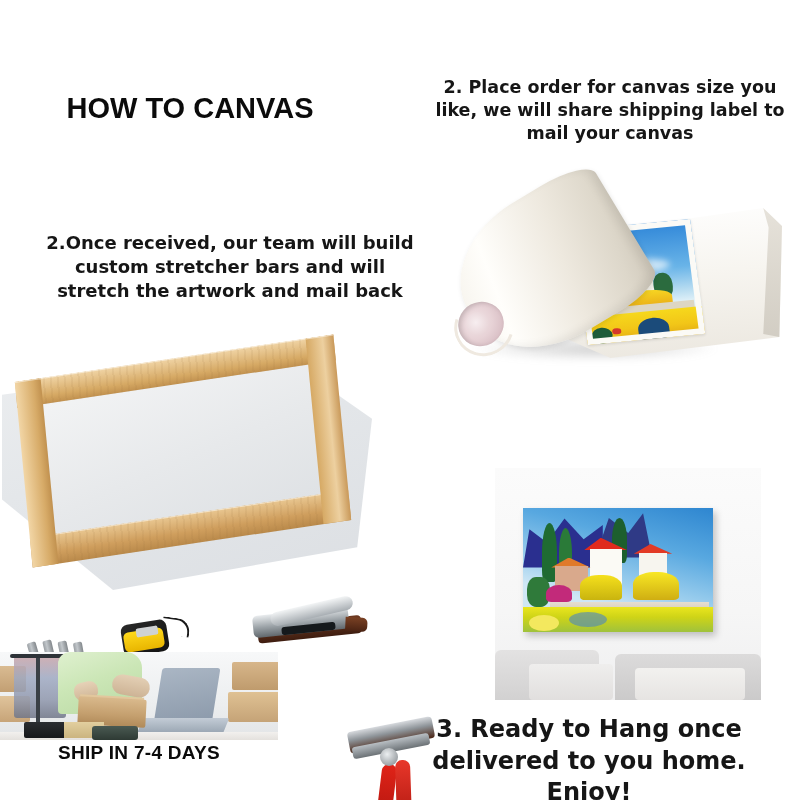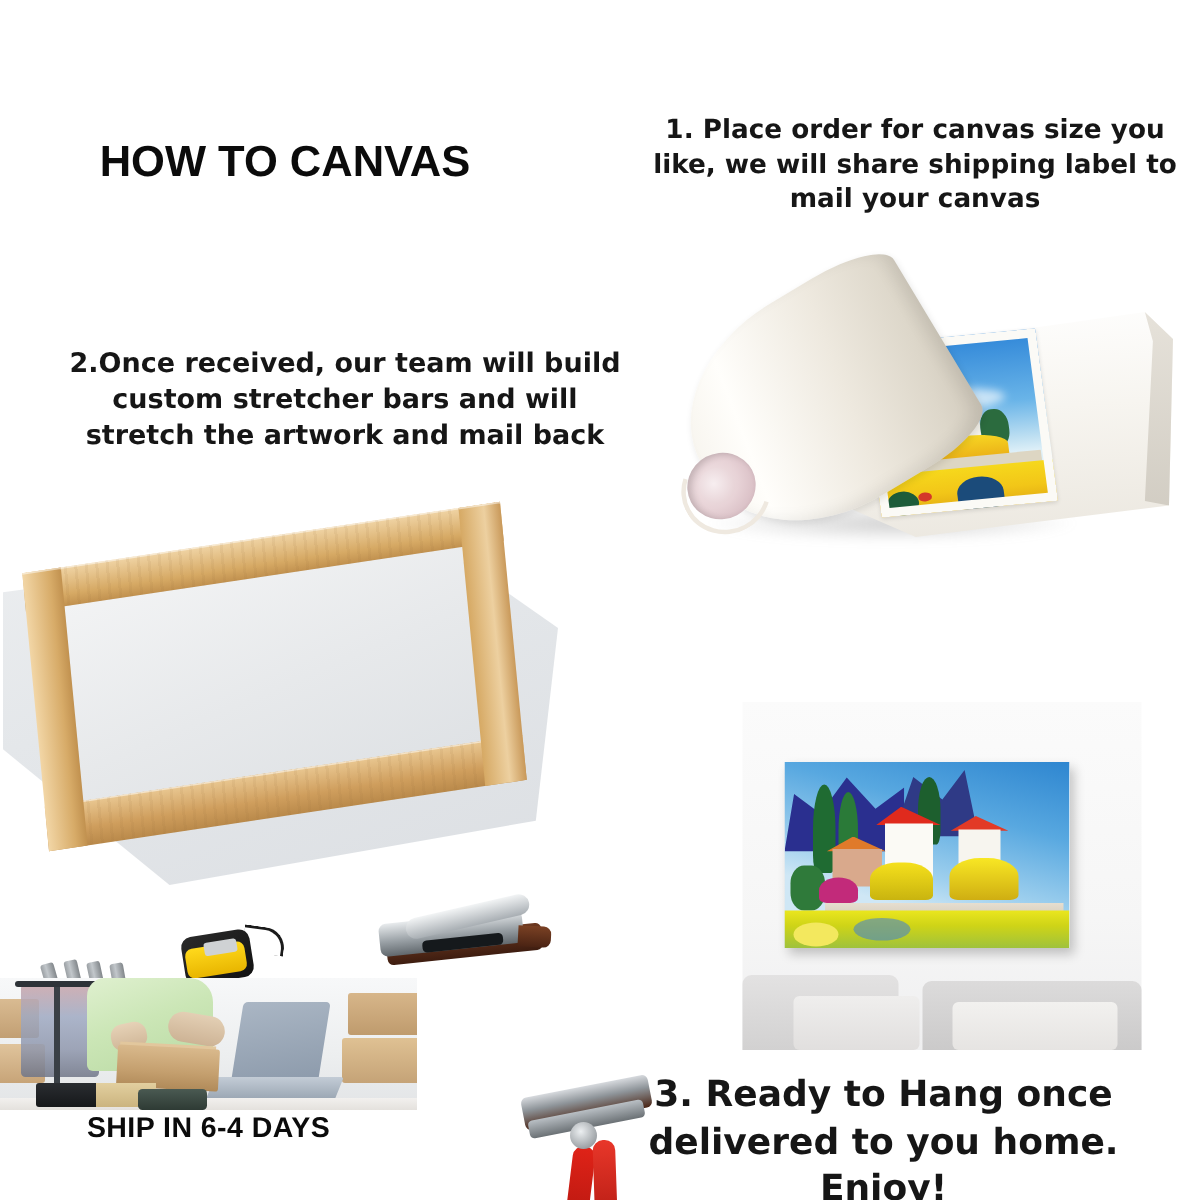--- a/index.html
+++ b/index.html
@@ -218,21 +218,21 @@
 </style>
 </head>
 <body>
 
 <div class="stage">
 
   <div class="subtitle">
     <span>HOW TO CANVAS</span>
   </div>
 
-  <div class="step-text" id="step1-text">1.   Place order for canvas size you like, we will share shipping label to mail your canvas</div>
+  <div class="step-text" id="step1-text">2.   Place order for canvas size you like, we will share shipping label to mail your canvas</div>
 
   <div class="photo-roll">
     <div class="roll-shadow"></div>
     <div class="sheet"></div>
     <div class="sheet-edge"></div>
     <div class="art-roll">
       <div class="sky"></div>
       <div class="cloud"></div>
       <div class="mtn"></div>
       <div class="tree1"></div>
@@ -341,17 +341,17 @@
     <div class="ship-laptop-lid"></div>
     <div class="ship-laptop-base"></div>
     <div class="ship-boxflap"></div>
     <div class="ship-boxmain"></div>
     <div class="ship-desk"></div>
     <div class="ship-calc"></div>
     <div class="ship-filler"></div>
     <div class="ship-phone"></div>
   </div>
 
-  <div id="ship-text">SHIP IN 6-4 DAYS</div>
+  <div id="ship-text">SHIP IN 7-4 DAYS</div>
 
   <div class="step-text" id="step3-text">3. Ready to Hang once delivered to you home. Enjoy!</div>
 
 </div>
 
 </body></html>

